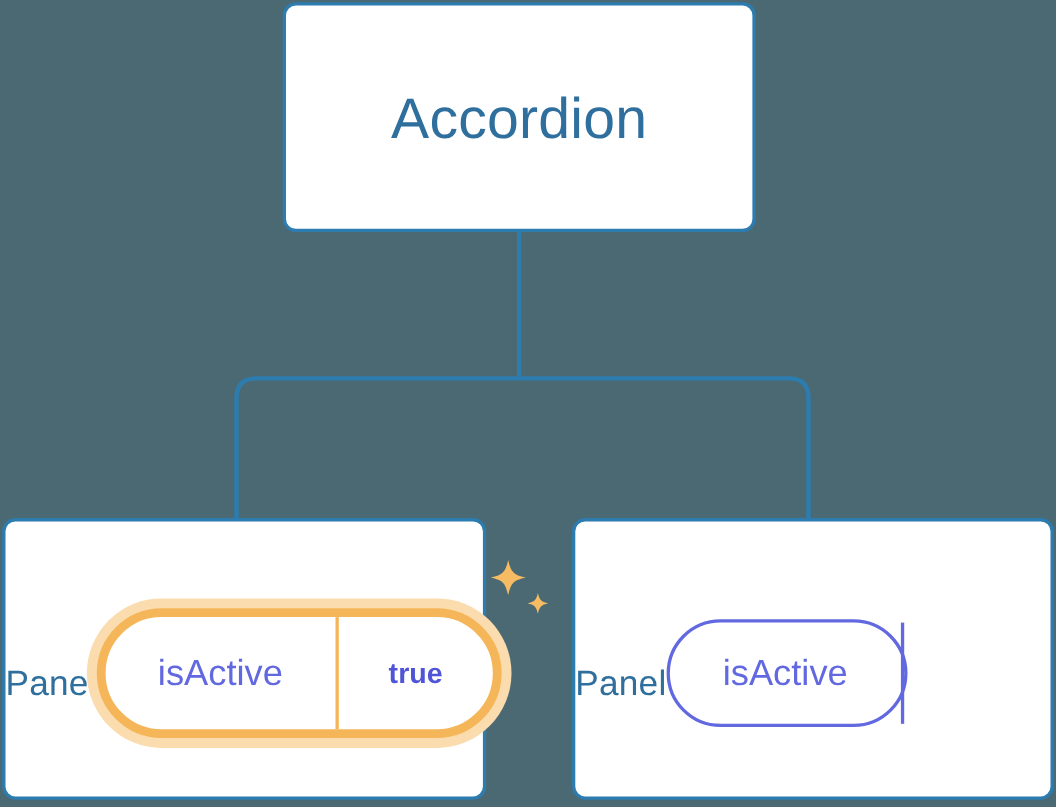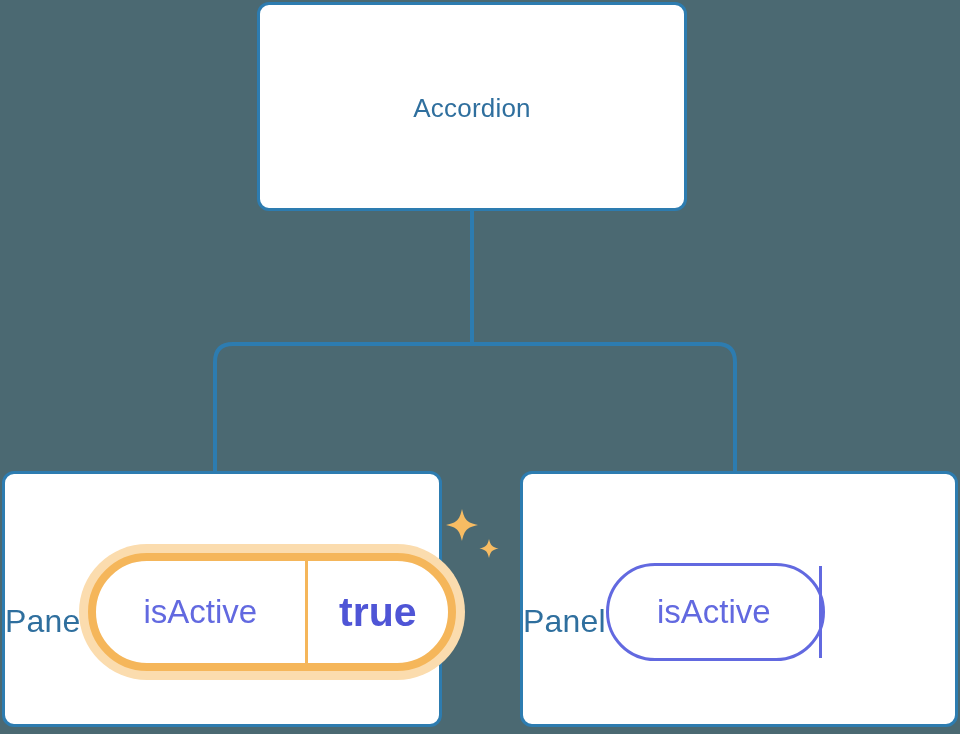--- a/index.html
+++ b/index.html
@@ -66,21 +66,21 @@
     height: 256px;
     display: flex;
     flex-direction: row;
     align-items: center;
   }
   .node-child-left  { left: 2px;   width: 440px; }
   .node-child-right { left: 520px; width: 438px; }
 
   .node-title {
     color: #2f6f9e;
-    font-size: 26px;
+    font-size: 52px;
     font-weight: 400;
     line-height: 1;
     letter-spacing: 0.2px;
     white-space: nowrap;
   }
   .node-child .node-title {
     font-size: 32px;
     margin-top: 44px;
   }
 
@@ -134,21 +134,21 @@
     box-shadow: 0 0 0 9px #fbdcae;
   }
   .prop-pill--highlight .prop-key {
     width: 212px;
     font-size: 33px;
     color: #6269e0;
     border-right: 3px solid #f5b65a;
   }
   .prop-pill--highlight .prop-val {
     width: 140px;
-    font-size: 41px;
+    font-size: 26px;
     font-weight: 700;
     color: #4f55d6;
   }
 
   
   .sparkles {
     position: absolute;
     right: -48px;
     top: -46px;
     width: 66px;

